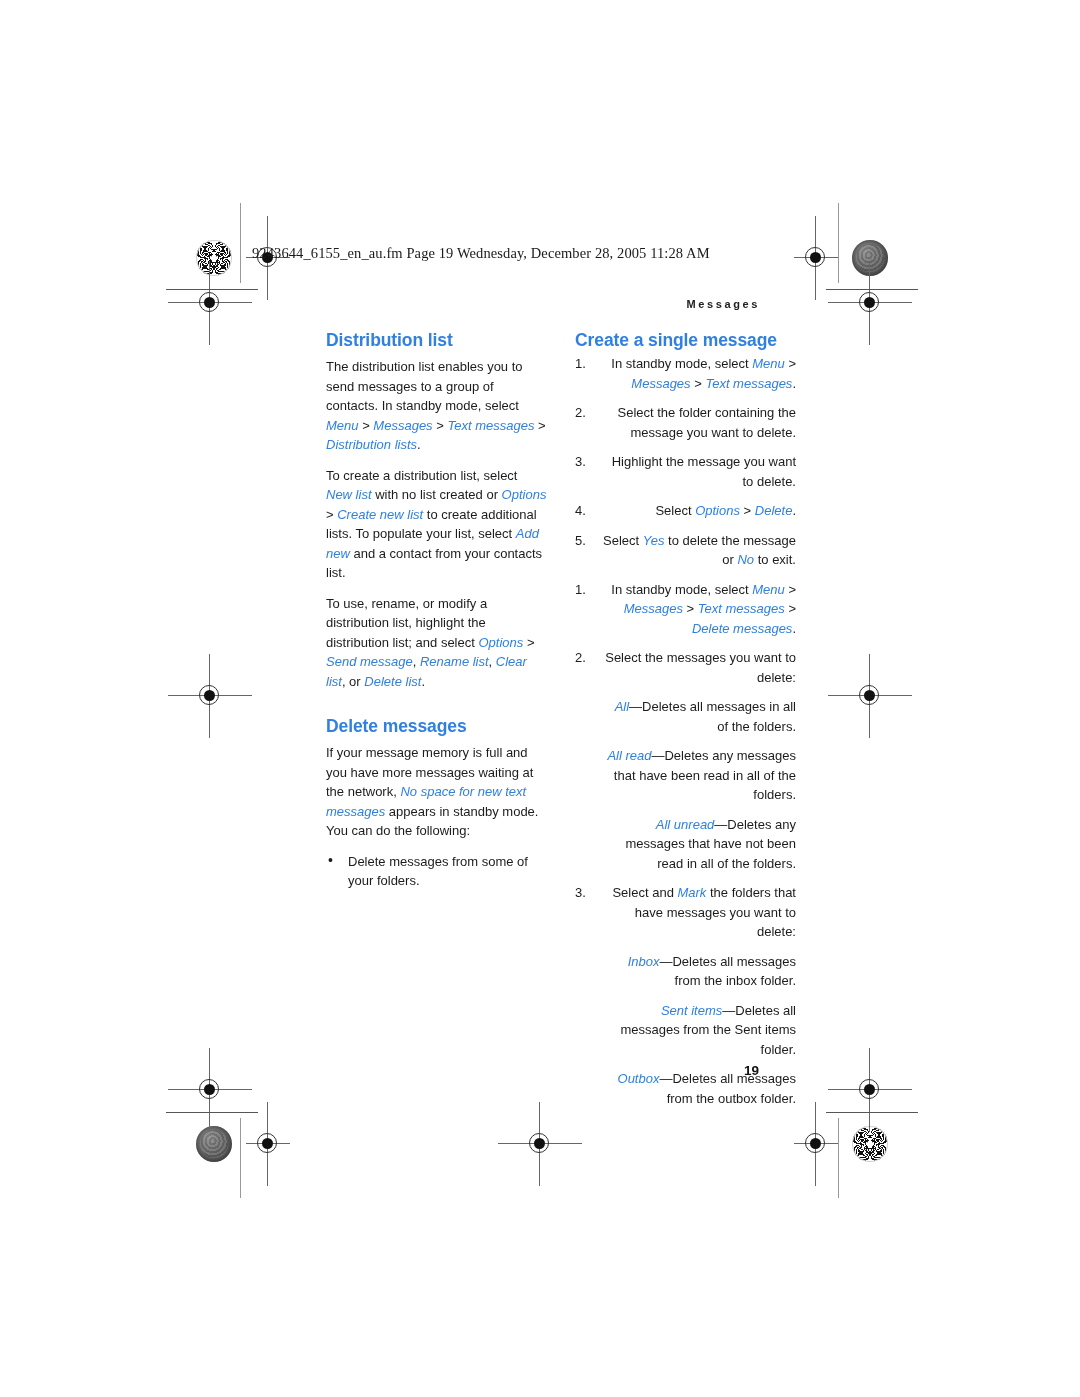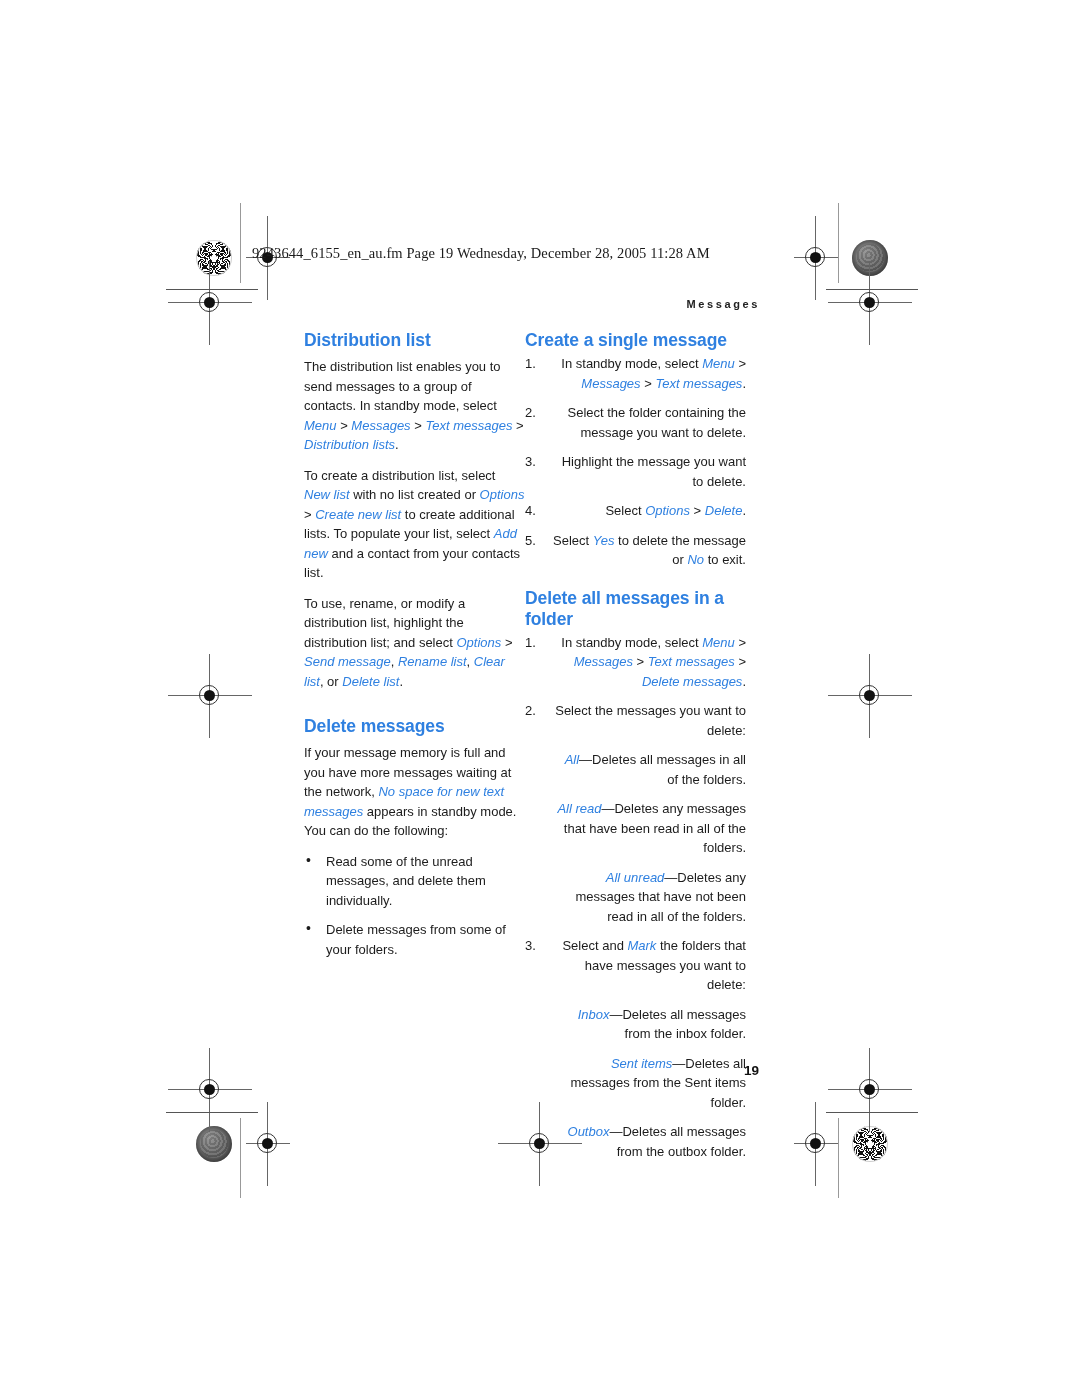--- a/index.html
+++ b/index.html
@@ -113,24 +113,25 @@
     top: 298px;
     font-size: 11px;
     letter-spacing: 2.6px;
     color: #222;
     font-weight: 600;
   }
 
   
   .page-body {
     position: absolute;
-    left: 304px;
+    left: 326px;
     top: 330px;
     width: 470px;
     display: flex;
+    gap: 28px;
   }
   .col { width: 221px; }
 
   h2.sec {
     color: #2f80e0;
     font-size: 17.5px;
     font-weight: 600;
     margin: 0 0 6px 0;
     line-height: 1.2;
     letter-spacing: -0.1px;
@@ -306,38 +307,36 @@
         <p class="body"><span>The distribution list enables you to send messages to a group of contacts. In standby mode, select </span><span class="ui">Menu</span><span> &gt; </span><span class="ui">Messages</span><span> &gt; </span><span class="ui">Text messages</span><span> &gt; </span><span class="ui">Distribution lists</span><span>.</span></p>
         <p class="body"><span>To create a distribution list, select </span><span class="ui">New list</span><span> with no list created or </span><span class="ui">Options</span><span> &gt; </span><span class="ui">Create new list</span><span> to create additional lists. To populate your list, select </span><span class="ui">Add new</span><span> and a contact from your contacts list.</span></p>
         <p class="body"><span>To use, rename, or modify a distribution list, highlight the distribution list; and select </span><span class="ui">Options</span><span> &gt; </span><span class="ui">Send message</span><span>, </span><span class="ui">Rename list</span><span>, </span><span class="ui">Clear list</span><span>, or </span><span class="ui">Delete list</span><span>.</span></p>
       </div>
 
     <h2 class="sec spaced-top">Delete messages</h2>
     <div>
         <p class="body"><span>If your message memory is full and you have more messages waiting at the network, </span><span class="ui">No space for new text messages</span><span> appears in standby mode. You can do the following:</span></p>
       </div>
     <ul class="bullets">
-        <li><span>Read some of the unread messages, and delete them individually.</span></li>
         <li><span>Delete messages from some of your folders.</span></li>
       </ul>
 
   </div>
 
   <div class="col">
 
     <h2 class="sec tight">Create a single message</h2>
     <ol class="steps">
         <li><span>In standby mode, select </span><span class="ui">Menu</span><span> &gt; </span><span class="ui">Messages</span><span> &gt; </span><span class="ui">Text messages</span><span>.</span></li>
         <li><span>Select the folder containing the message you want to delete.</span></li>
         <li><span>Highlight the message you want to delete.</span></li>
         <li><span>Select </span><span class="ui">Options</span><span> &gt; </span><span class="ui">Delete</span><span>.</span></li>
         <li><span>Select </span><span class="ui">Yes</span><span> to delete the message or </span><span class="ui">No</span><span> to exit.</span></li>
       </ol>
 
-    <h2 class="sec tight" style="margin-top:18px;">Delete all messages in a folder</h2>
     <ol class="steps">
         <li><span>In standby mode, select </span><span class="ui">Menu</span><span> &gt; </span><span class="ui">Messages</span><span> &gt; </span><span class="ui">Text messages</span><span> &gt; </span><span class="ui">Delete messages</span><span>.</span></li>
         <li><span>Select the messages you want to delete:</span><span class="sub"><span class="ui">All</span><span>—Deletes all messages in all of the folders.</span></span><span class="sub"><span class="ui">All read</span><span>—Deletes any messages that have been read in all of the folders.</span></span><span class="sub"><span class="ui">All unread</span><span>—Deletes any messages that have not been read in all of the folders.</span></span></li>
         <li><span>Select and </span><span class="ui">Mark</span><span> the folders that have messages you want to delete:</span><span class="sub"><span class="ui">Inbox</span><span>—Deletes all messages from the inbox folder.</span></span><span class="sub"><span class="ui">Sent items</span><span>—Deletes all messages from the Sent items folder.</span></span><span class="sub"><span class="ui">Outbox</span><span>—Deletes all messages from the outbox folder.</span></span></li>
       </ol>
 
   </div>
 </div>
 
 <div class="page-number">19</div>

